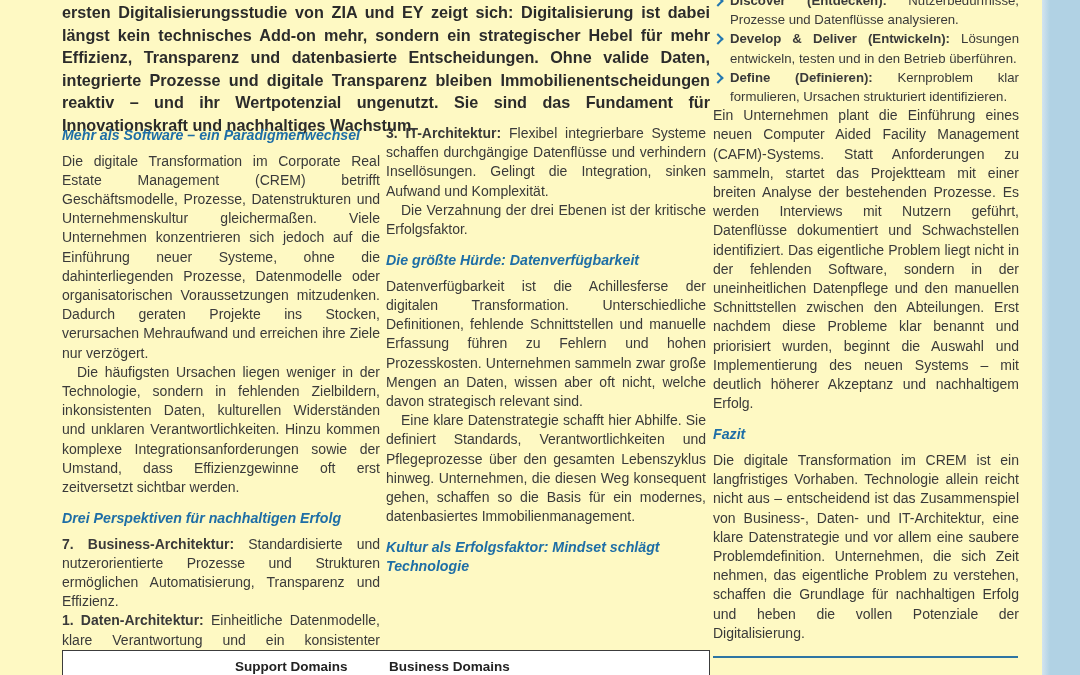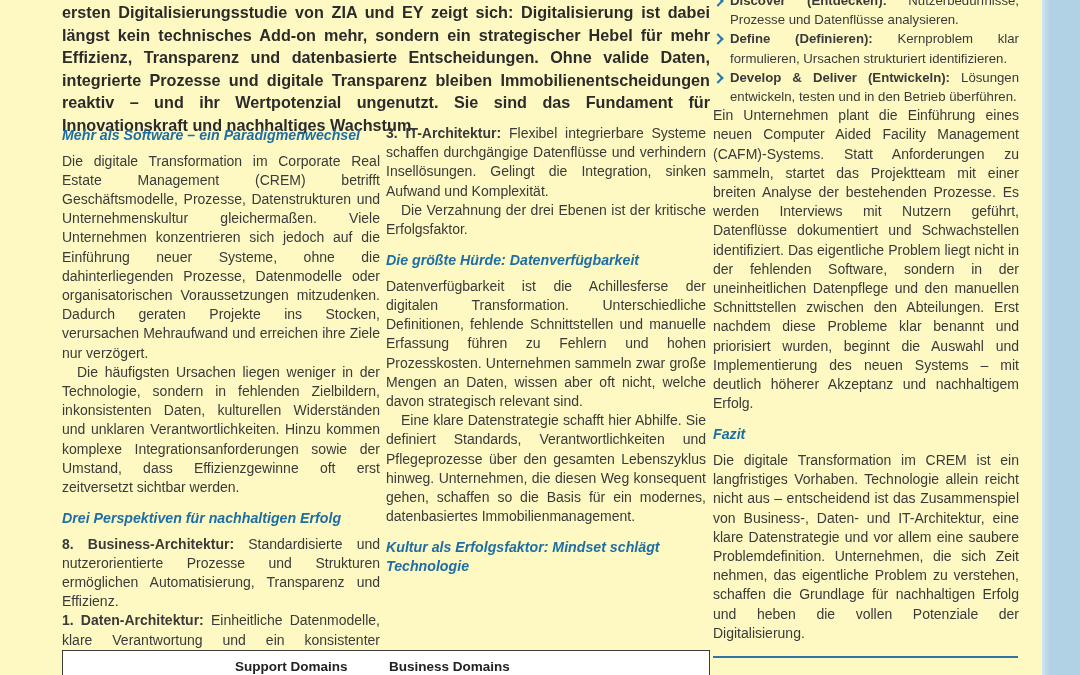--- a/index.html
+++ b/index.html
@@ -71,46 +71,46 @@
 
   <div class="band"></div>
 
   <div class="intro">ersten Digitalisierungsstudie von ZIA und EY zeigt sich: Digitalisierung ist dabei längst kein technisches Add-on mehr, sondern ein strategischer Hebel für mehr Effizienz, Transparenz und datenbasierte Entscheidungen. Ohne valide Daten, integrierte Prozesse und digitale Transparenz bleiben Immobilienentscheidungen reaktiv – und ihr Wertpotenzial ungenutzt. Sie sind das Fundament für Innovationskraft und nachhaltiges Wachstum.</div>
 
   <div class="col col-left">
     <div class="bhead">Mehr als Software – ein Paradigmenwechsel</div>
     <p>Die digitale Transformation im Corporate Real Estate Management (CREM) betrifft Geschäftsmodelle, Prozesse, Datenstrukturen und Unternehmenskultur gleichermaßen. Viele Unternehmen konzentrieren sich jedoch auf die Einführung neuer Systeme, ohne die dahinterliegenden Prozesse, Datenmodelle oder organisatorischen Voraussetzungen mitzudenken. Dadurch geraten Projekte ins Stocken, verursachen Mehraufwand und erreichen ihre Ziele nur verzögert.</p>
     <p class="ind">Die häufigsten Ursachen liegen weniger in der Technologie, sondern in fehlenden Zielbildern, inkonsistenten Daten, kulturellen Widerständen und unklaren Verantwortlichkeiten. Hinzu kommen komplexe Integrationsanforderungen sowie der Umstand, dass Effizienzgewinne oft erst zeitversetzt sichtbar werden.</p>
     <div class="bhead">Drei Perspektiven für nachhaltigen Erfolg</div>
-    <p><span class="lead">8. Business-Architektur:</span><span> Standardisierte und nutzerorientierte Prozesse und Strukturen ermöglichen Automatisierung, Transparenz und Effizienz.</span></p>
+    <p><span class="lead">7. Business-Architektur:</span><span> Standardisierte und nutzerorientierte Prozesse und Strukturen ermöglichen Automatisierung, Transparenz und Effizienz.</span></p>
     <p><span class="lead">1. Daten-Architektur:</span><span> Einheitliche Datenmodelle, klare Verantwortung und ein konsistenter Datenlebenszyklus sind entscheidend, um verlässliche Entscheidungen zu treffen.</span></p>
   </div>
 
   <div class="col col-mid">
     <p><span class="lead">3. IT-Architektur:</span><span> Flexibel integrierbare Systeme schaffen durchgängige Datenflüsse und verhindern Insellösungen. Gelingt die Integration, sinken Aufwand und Komplexität.</span></p>
     <p class="ind">Die Verzahnung der drei Ebenen ist der kritische Erfolgsfaktor.</p>
     <div class="bhead">Die größte Hürde: Datenverfügbarkeit</div>
     <p>Datenverfügbarkeit ist die Achillesferse der digitalen Transformation. Unterschiedliche Definitionen, fehlende Schnittstellen und manuelle Erfassung führen zu Fehlern und hohen Prozesskosten. Unternehmen sammeln zwar große Mengen an Daten, wissen aber oft nicht, welche davon strategisch relevant sind.</p>
     <p class="ind">Eine klare Datenstrategie schafft hier Abhilfe. Sie definiert Standards, Verantwortlichkeiten und Pflegeprozesse über den gesamten Lebenszyklus hinweg. Unternehmen, die diesen Weg konsequent gehen, schaffen so die Basis für ein modernes, datenbasiertes Immobilienmanagement.</p>
     <div class="bhead">Kultur als Erfolgsfaktor: Mindset schlägt Technologie</div>
   </div>
 
   <div class="col col-right">
     <div class="col-right-inner">
       <div class="bullet">
         <span class="chev"></span>
         <div class="btxt"><span class="lead">Discover (Entdecken):</span><span> Nutzerbedürfnisse, Prozesse und Datenflüsse analysieren.</span></div>
       </div>
       <div class="bullet">
         <span class="chev"></span>
-        <div class="btxt"><span class="lead">Define (Definieren):</span><span> Kernproblem klar formulieren, Ursachen strukturiert identifizieren.</span></div>
+        <div class="btxt"><span class="lead">Develop &amp; Deliver (Entwickeln):</span><span> Lösungen entwickeln, testen und in den Betrieb überführen.</span></div>
       </div>
       <div class="bullet">
         <span class="chev"></span>
-        <div class="btxt"><span class="lead">Develop &amp; Deliver (Entwickeln):</span><span> Lösungen entwickeln, testen und in den Betrieb überführen.</span></div>
+        <div class="btxt"><span class="lead">Define (Definieren):</span><span> Kernproblem klar formulieren, Ursachen strukturiert identifizieren.</span></div>
       </div>
       <p>Ein Unternehmen plant die Einführung eines neuen Computer Aided Facility Management (CAFM)-Systems. Statt Anforderungen zu sammeln, startet das Projektteam mit einer breiten Analyse der bestehenden Prozesse. Es werden Interviews mit Nutzern geführt, Datenflüsse dokumentiert und Schwachstellen identifiziert. Das eigentliche Problem liegt nicht in der fehlenden Software, sondern in der uneinheitlichen Datenpflege und den manuellen Schnittstellen zwischen den Abteilungen. Erst nachdem diese Probleme klar benannt und priorisiert wurden, beginnt die Auswahl und Implementierung des neuen Systems – mit deutlich höherer Akzeptanz und nachhaltigem Erfolg.</p>
       <div class="bhead">Fazit</div>
       <p>Die digitale Transformation im CREM ist ein langfristiges Vorhaben. Technologie allein reicht nicht aus – entscheidend ist das Zusammenspiel von Business-, Daten- und IT-Architektur, eine klare Datenstrategie und vor allem eine saubere Problemdefinition. Unternehmen, die sich Zeit nehmen, das eigentliche Problem zu verstehen, schaffen die Grundlage für nachhaltigen Erfolg und heben die vollen Potenziale der Digitalisierung.</p>
     </div>
   </div>
 
   <div class="divider"></div>
 
   <div class="figure-box">

